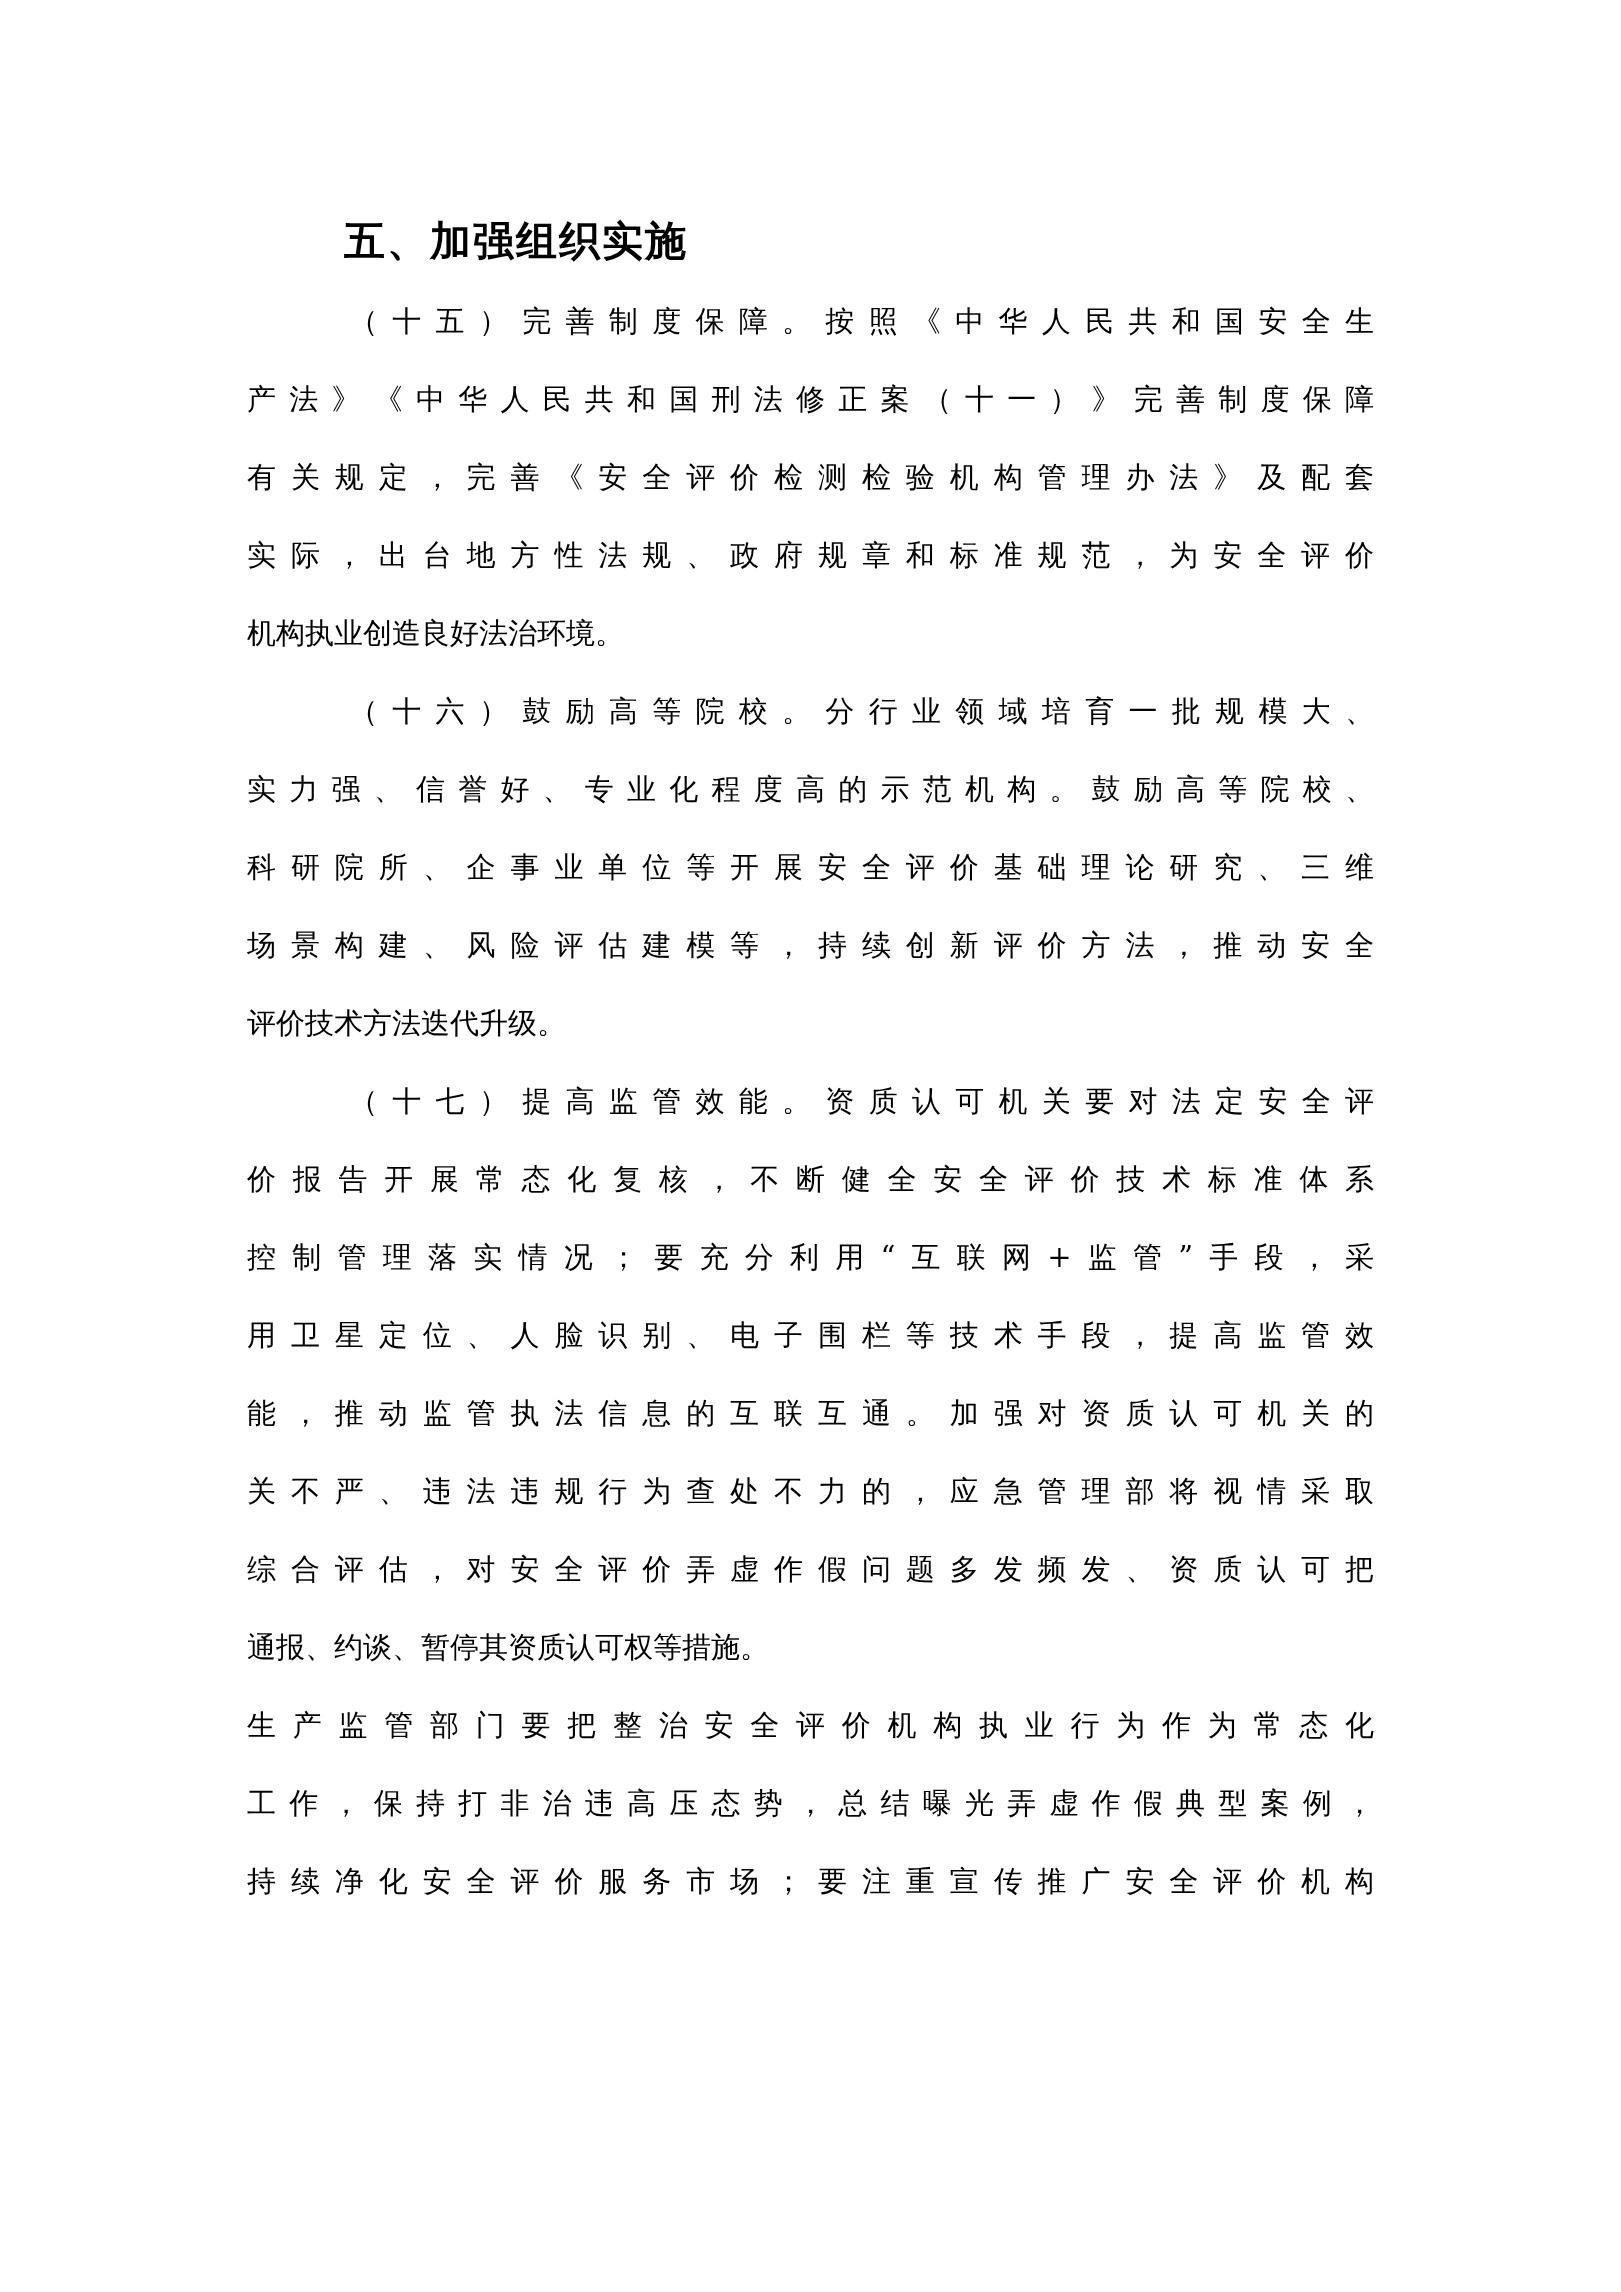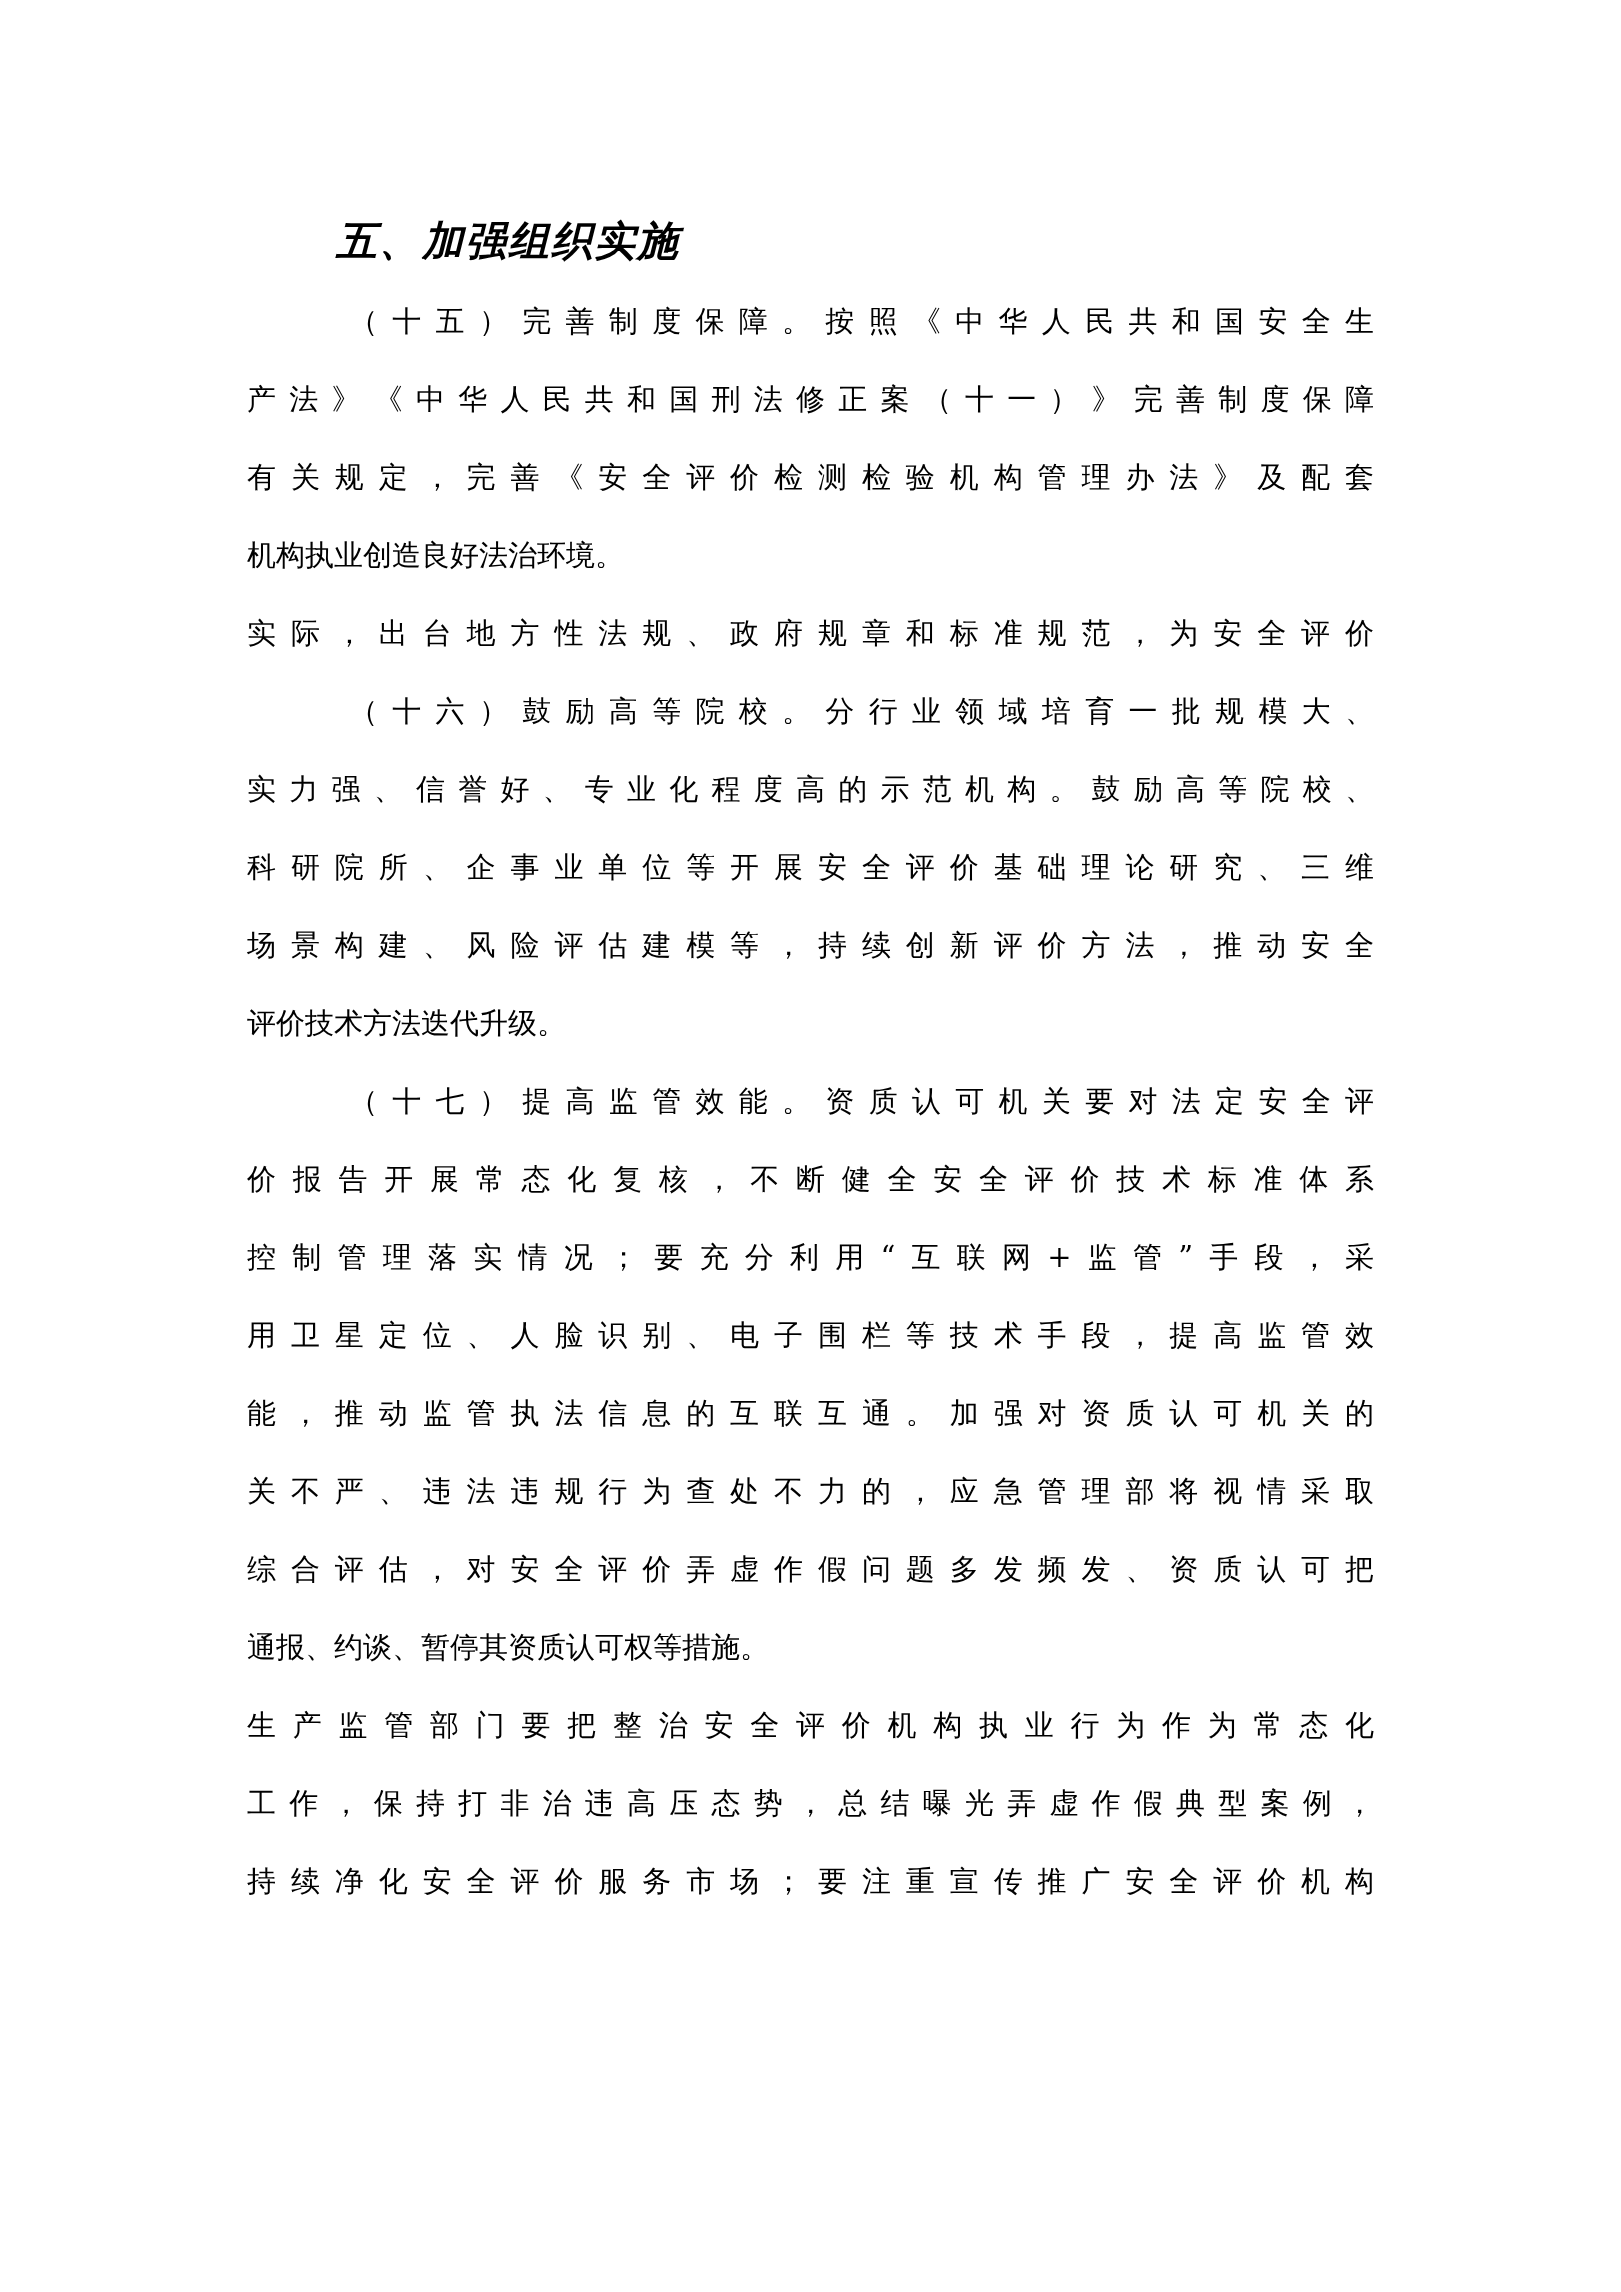--- a/index.html
+++ b/index.html
@@ -17,29 +17,28 @@
   .page {
     position: absolute;
     left: 0;
     top: 0;
     width: 1621px;
     height: 2293px;
     background: #ffffff;
   }
   .heading {
     position: absolute;
-    left: 336px;
+    left: 344px;
     top: 218px;
     font-family: "DejaVu Sans", "Liberation Sans", sans-serif;
     font-weight: bold;
     font-size: 41px;
     line-height: 47px;
     letter-spacing: 2px;
     white-space: nowrap;
-    font-style: italic;
   }
   .body-text {
     position: absolute;
     left: 247px;
     top: 298px;
     width: 1127px;
     font-family: "DejaVu Serif", "Liberation Serif", serif;
     font-size: 29px;
   }
   .line {
@@ -67,22 +66,22 @@
 <div class="page">
 
   <div class="heading">五、加强组织实施</div>
 
   <div class="body-text">
 
     <div>
       <span class="line indent">（十五）完善制度保障。按照《中华人民共和国安全生</span>
       <span class="line">产法》《中华人民共和国刑法修正案（十一）》完善制度保障</span>
       <span class="line">有关规定，完善《安全评价检测检验机构管理办法》及配套</span>
+      <span class="line">实际，出台地方性法规、政府规章和标准规范，为安全评价</span>
       <span class="line last">机构执业创造良好法治环境。</span>
-      <span class="line">实际，出台地方性法规、政府规章和标准规范，为安全评价</span>
     </div>
 
     <div>
       <span class="line indent">（十六）鼓励高等院校。分行业领域培育一批规模大、</span>
       <span class="line">实力强、信誉好、专业化程度高的示范机构。鼓励高等院校、</span>
       <span class="line">科研院所、企事业单位等开展安全评价基础理论研究、三维</span>
       <span class="line">场景构建、风险评估建模等，持续创新评价方法，推动安全</span>
       <span class="line last">评价技术方法迭代升级。</span>
     </div>
 

